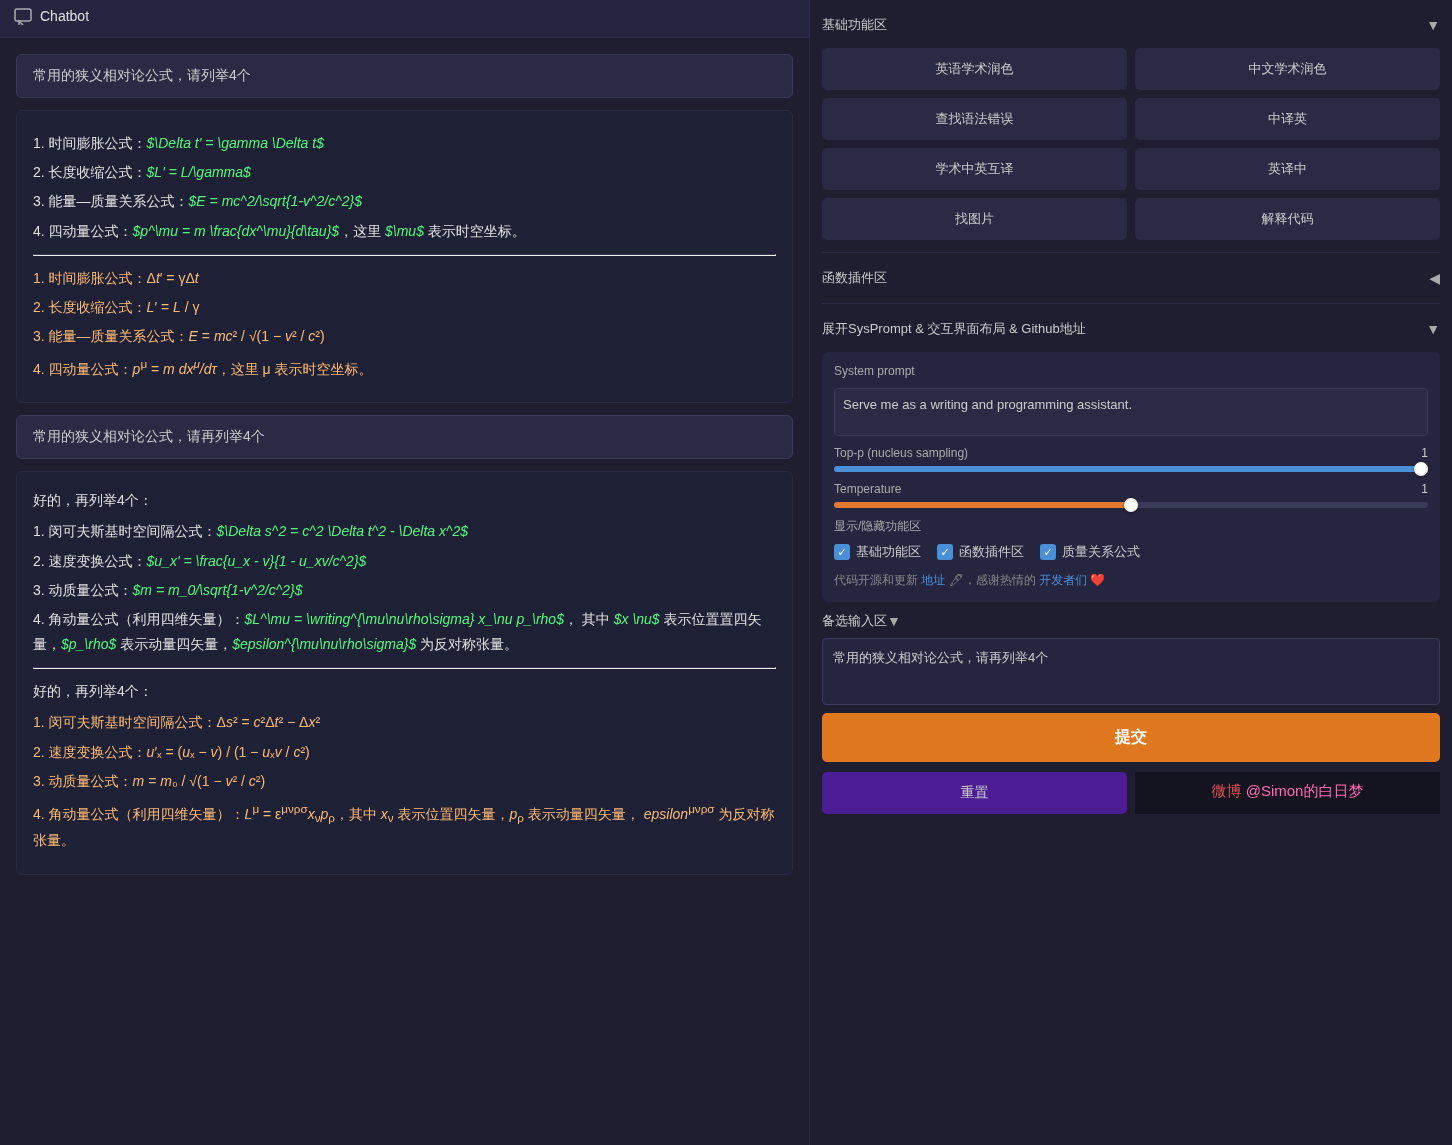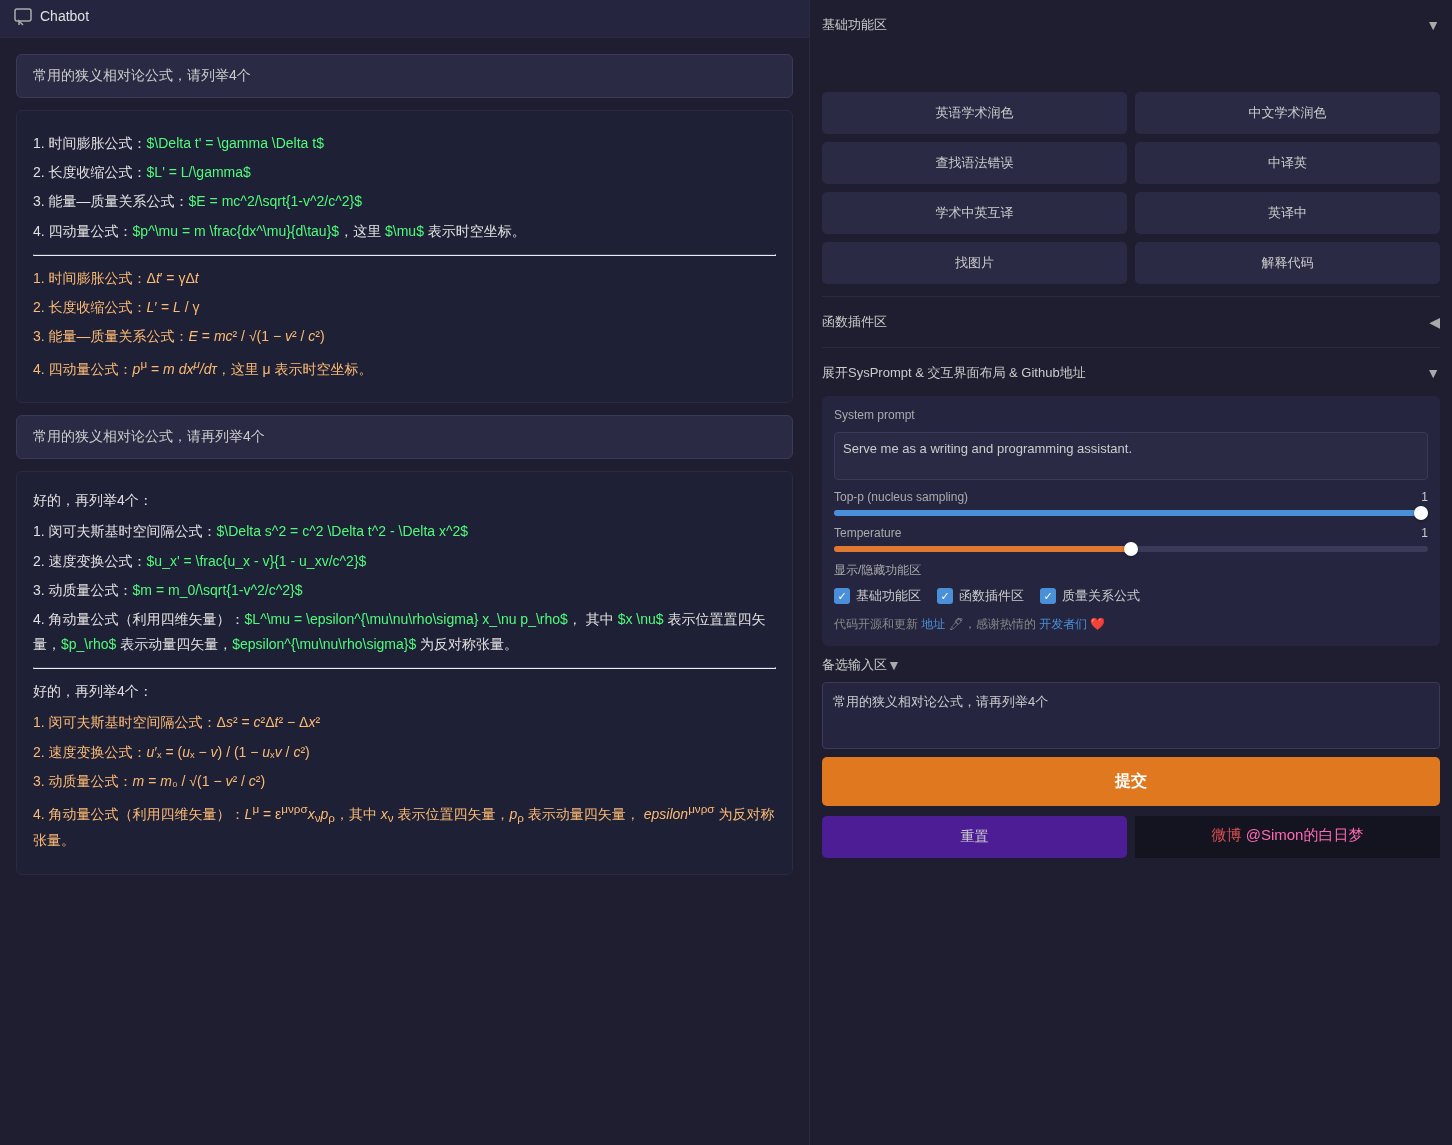--- a/index.html
+++ b/index.html
@@ -58,21 +58,21 @@
 
     .bot-message {
       background: #1e2035;
       border: 1px solid #2a2a45;
       border-radius: 6px;
       padding: 16px;
       font-size: 14px;
       line-height: 1.8;
     }
 
-    .green-code { color: #50fa7b; }
+    .green-code { color: #50fa7b; font-style: italic; }
     .formula-line { margin: 4px 0; }
     .divider-line { border-top: 1px solid #3a3a5a; margin: 10px 0; }
 
     .rendered-formula { color: #fdba74; }
     .rendered-formula em { font-style: italic; }
 
     
     .right-panel {
       width: 642px;
       background: #1e1e30;
@@ -94,21 +94,20 @@
 
     .section-arrow {
       color: #aaa;
       font-size: 14px;
     }
 
     .btn-grid {
       display: grid;
       grid-template-columns: 1fr 1fr;
       gap: 8px;
-      margin-top: 44px;
     }
 
     .func-btn {
       background: #2a2a45;
       border: none;
       border-radius: 5px;
       color: #ccc;
       padding: 12px 8px;
       font-size: 13px;
       cursor: pointer;
@@ -391,21 +390,21 @@
       <div class="formula-line">
         1. 闵可夫斯基时空间隔公式：<span class="green-code">$\Delta s^2 = c^2 \Delta t^2 - \Delta x^2$</span>
       </div>
       <div class="formula-line">
         2. 速度变换公式：<span class="green-code">$u_x' = \frac{u_x - v}{1 - u_xv/c^2}$</span>
       </div>
       <div class="formula-line">
         3. 动质量公式：<span class="green-code">$m = m_0/\sqrt{1-v^2/c^2}$</span>
       </div>
       <div class="formula-line">
-        4. 角动量公式（利用四维矢量）：<span class="green-code">$L^\mu = \epsilon^{\mu\nu\rho\sigma} x_\nu p_\rho$</span>，
+        4. 角动量公式（利用四维矢量）：<span class="green-code">$L^\mu = \writing^{\mu\nu\rho\sigma} x_\nu p_\rho$</span>，
         其中 <span class="green-code">$x \nu$</span> 表示位置置四矢量，<span class="green-code">$p_\rho$</span> 表示动量四矢量，<span class="green-code">$epsilon^{\mu\nu\rho\sigma}$</span>
         为反对称张量。
       </div>
       <hr class="divider-line">
       <div style="margin-bottom:6px;">好的，再列举4个：</div>
       <div class="formula-line rendered-formula">
         1. 闵可夫斯基时空间隔公式：Δ<em>s</em>² = <em>c</em>²Δ<em>t</em>² − Δ<em>x</em>²
       </div>
       <div class="formula-line rendered-formula">
         2. 速度变换公式：<em>u</em>′ₓ = (<em>u</em>ₓ − <em>v</em>) / (1 − <em>u</em>ₓ<em>v</em> / <em>c</em>²)

